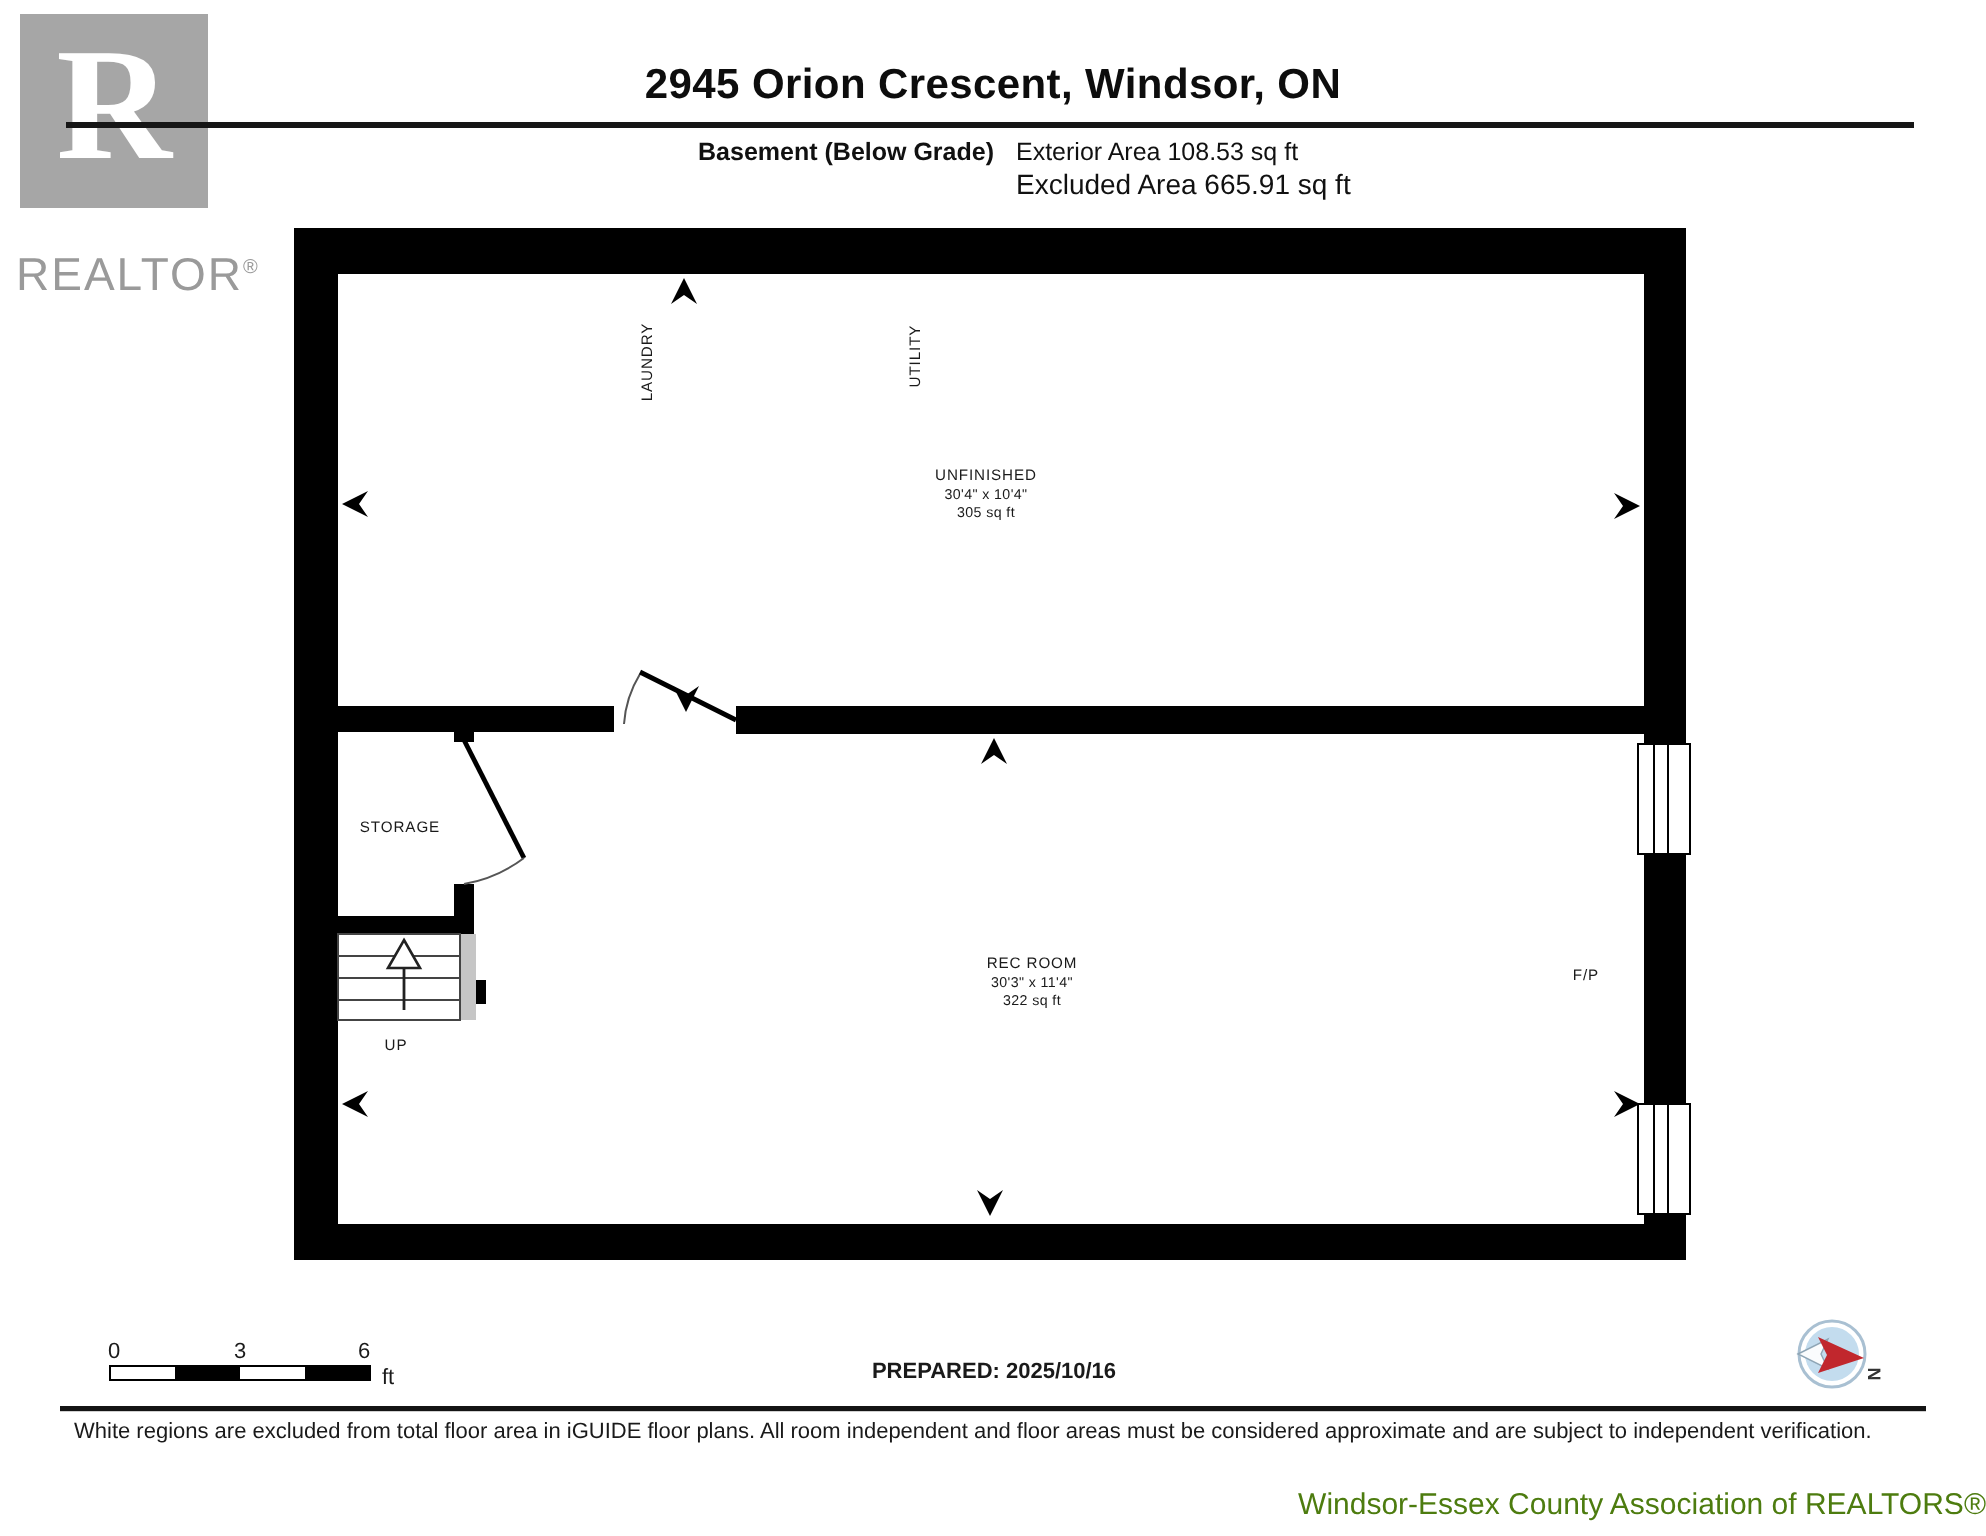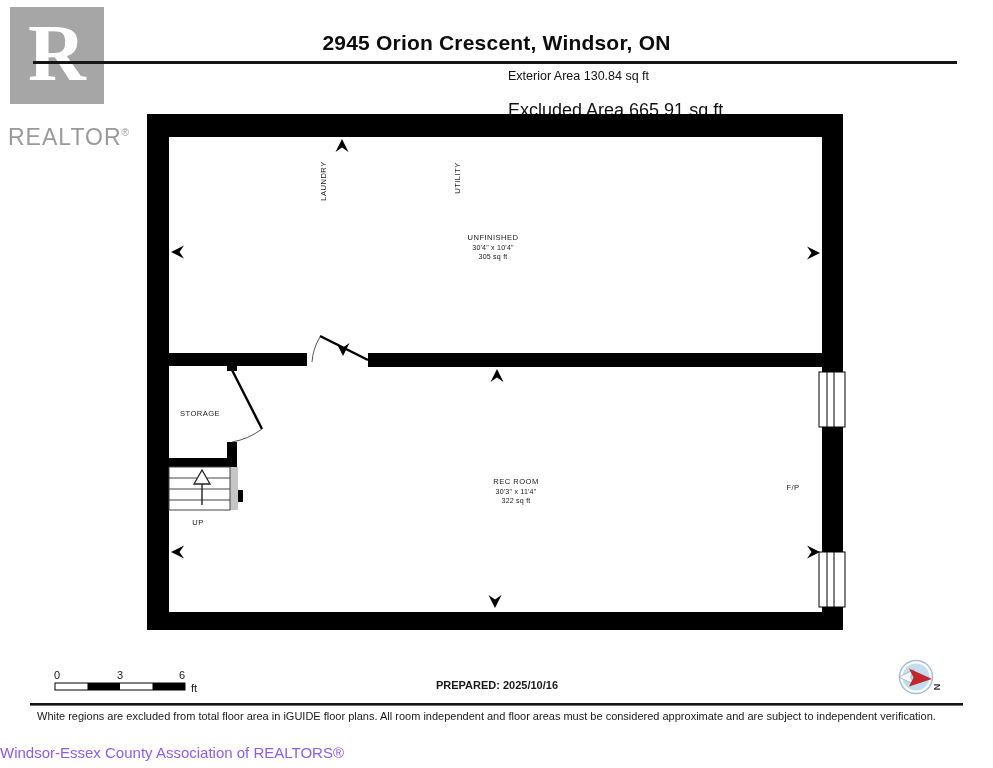--- a/index.html
+++ b/index.html
@@ -10,42 +10,43 @@
               letter-spacing:.2px;color:#0d0d0d;}
   .header-rule{left:33px;top:61px;width:924px;height:3px;background:#161616;}
   .logo-box{left:10px;top:7px;width:94px;height:97px;background:#a6a6a6;
             display:flex;align-items:center;justify-content:center;}
   .logo-r{color:#ffffff;font-family:"Liberation Serif",serif;font-weight:bold;
           font-size:80px;line-height:1;transform:translateY(-3px);}
   .brand{left:8px;top:124px;font-size:23px;color:#9a9a9a;letter-spacing:1px;}
   .brand sup{font-size:10px;}
   .floor-label{left:150px;top:69px;width:347px;text-align:right;font-size:12.5px;font-weight:bold;}
   .area-line1{left:508px;top:69px;font-size:12.5px;}
-  .area-line2{left:508px;top:100px;font-size:18px;}
+  .area-line2{left:508px;top:84px;font-size:14px;}
   .disclaimer{left:37px;top:710px;font-size:11px;color:#1a1a1a;white-space:nowrap;}
-  .association{left:0;top:744px;width:100%;text-align:left;font-size:15px;color:#8b5cf6;}
+  .association{left:0;top:744px;width:100%;text-align:right;font-size:15px;color:#4d7c0f;}
   svg text{font-family:"Liberation Sans",sans-serif;fill:#1a1a1a;}
   .room-name{font-size:7.6px;letter-spacing:.45px;}
   .room-dim{font-size:7.1px;letter-spacing:.2px;}
   .tick{font-size:11px;}
   .prepared{font-size:11px;font-weight:bold;}
   .north{font-size:9px;font-weight:bold;fill:#333;}
 </style>
 </head>
 <body>
 
 <div class="page">
 
   <div class="abs logo-box">
     <div class="logo-r">R</div>
   </div>
 
   <div class="abs page-title">2945 Orion Crescent, Windsor, ON</div>
   <div class="abs header-rule"></div>
-  <div class="abs area-line1">Exterior Area 130.84 sq ft</div>
+  <div class="abs floor-label">Basement (Below Grade)</div>
+  <div class="abs area-line1">Exterior Area 108.53 sq ft</div>
   <div class="abs area-line2">Excluded Area 665.91 sq ft</div>
   <div class="abs brand"><span>REALTOR</span><sup>®</sup></div>
 
   <svg class="abs" style="left:0;top:0;" width="993" height="768" viewBox="0 0 993 768">
 
     <g fill="#000000">
       <rect x="147" y="114" width="696" height="23"></rect>
       <rect x="147" y="114" width="22" height="516"></rect>
       <rect x="147" y="612" width="696" height="18"></rect>
       <rect x="822" y="114" width="21" height="516"></rect>

